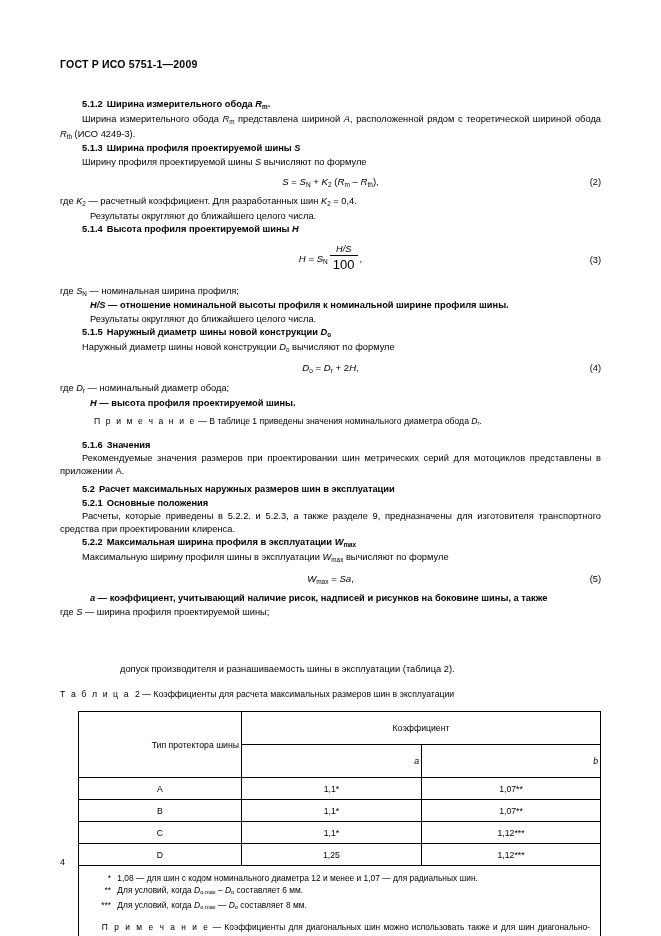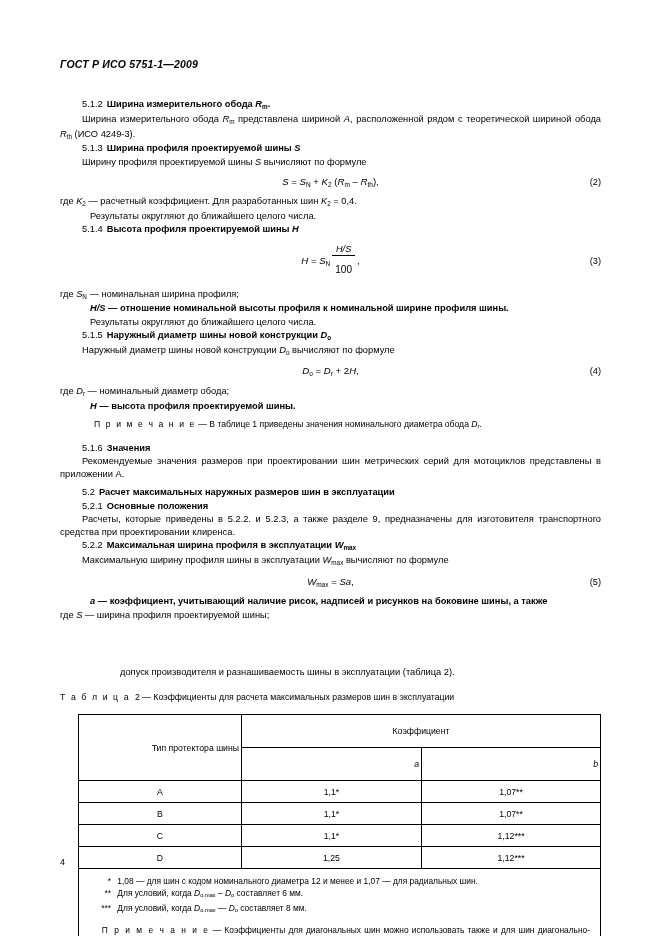--- a/index.html
+++ b/index.html
@@ -23,37 +23,36 @@
     position: absolute;
     left: 60px;
     top: 58px;
     width: 541px;
   }
   .doc-header {
     font-size: 10.5px;
     font-weight: bold;
     letter-spacing: 0.2px;
     margin-bottom: 28px;
-    font-style: italic;
   }
   .para {
     font-size: 9.3px;
     line-height: 13.2px;
     text-align: justify;
     margin: 0;
     text-indent: 22px;
   }
   .clause {
     font-size: 9.3px;
     line-height: 13.2px;
     font-weight: bold;
     margin: 0;
     text-indent: 22px;
   }
-  .clause .num { font-weight: normal; }
+  .clause .num { font-weight: bold; }
   .clause .ttl { font-weight: bold; margin-left: 4px; }
   .defline {
     font-size: 9.3px;
     line-height: 13.2px;
     margin: 0;
     text-indent: 0;
   }
   .defline.hang {
     padding-left: 30px;
   }
@@ -106,23 +105,22 @@
   .frac .top {
     display: block;
     padding: 0 3px 1px 3px;
     border-bottom: 1px solid #000;
     font-style: italic;
     font-size: 9.2px;
   }
   .frac .bot {
     display: block;
     padding: 1px 3px 0 3px;
-    font-size: 10px;
+    font-size: 13px;
     font-style: normal;
-    margin-top: 7px;
   }
   .gap-s { height: 5px; }
   .gap-m { height: 9px; }
   .gap-l { height: 13px; }
 
   .table-caption {
     font-size: 8.7px;
     margin: 0 0 12px 0;
   }
   table.coeff {

